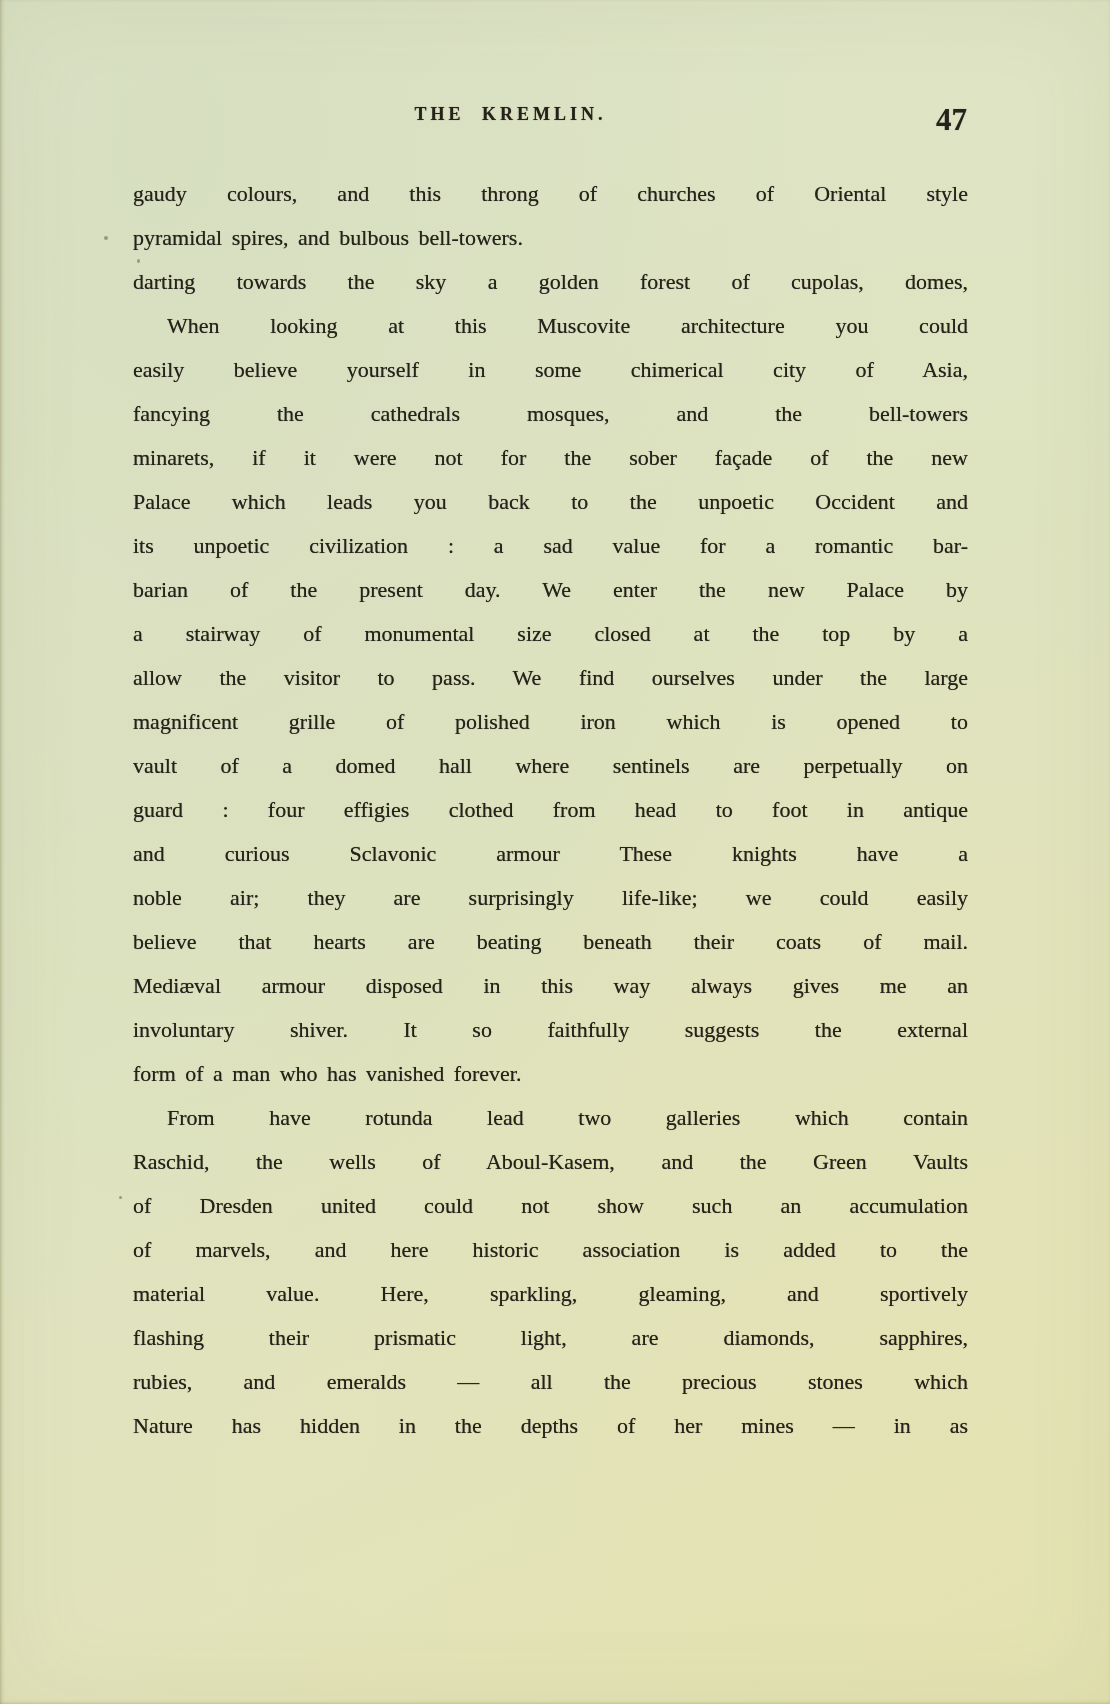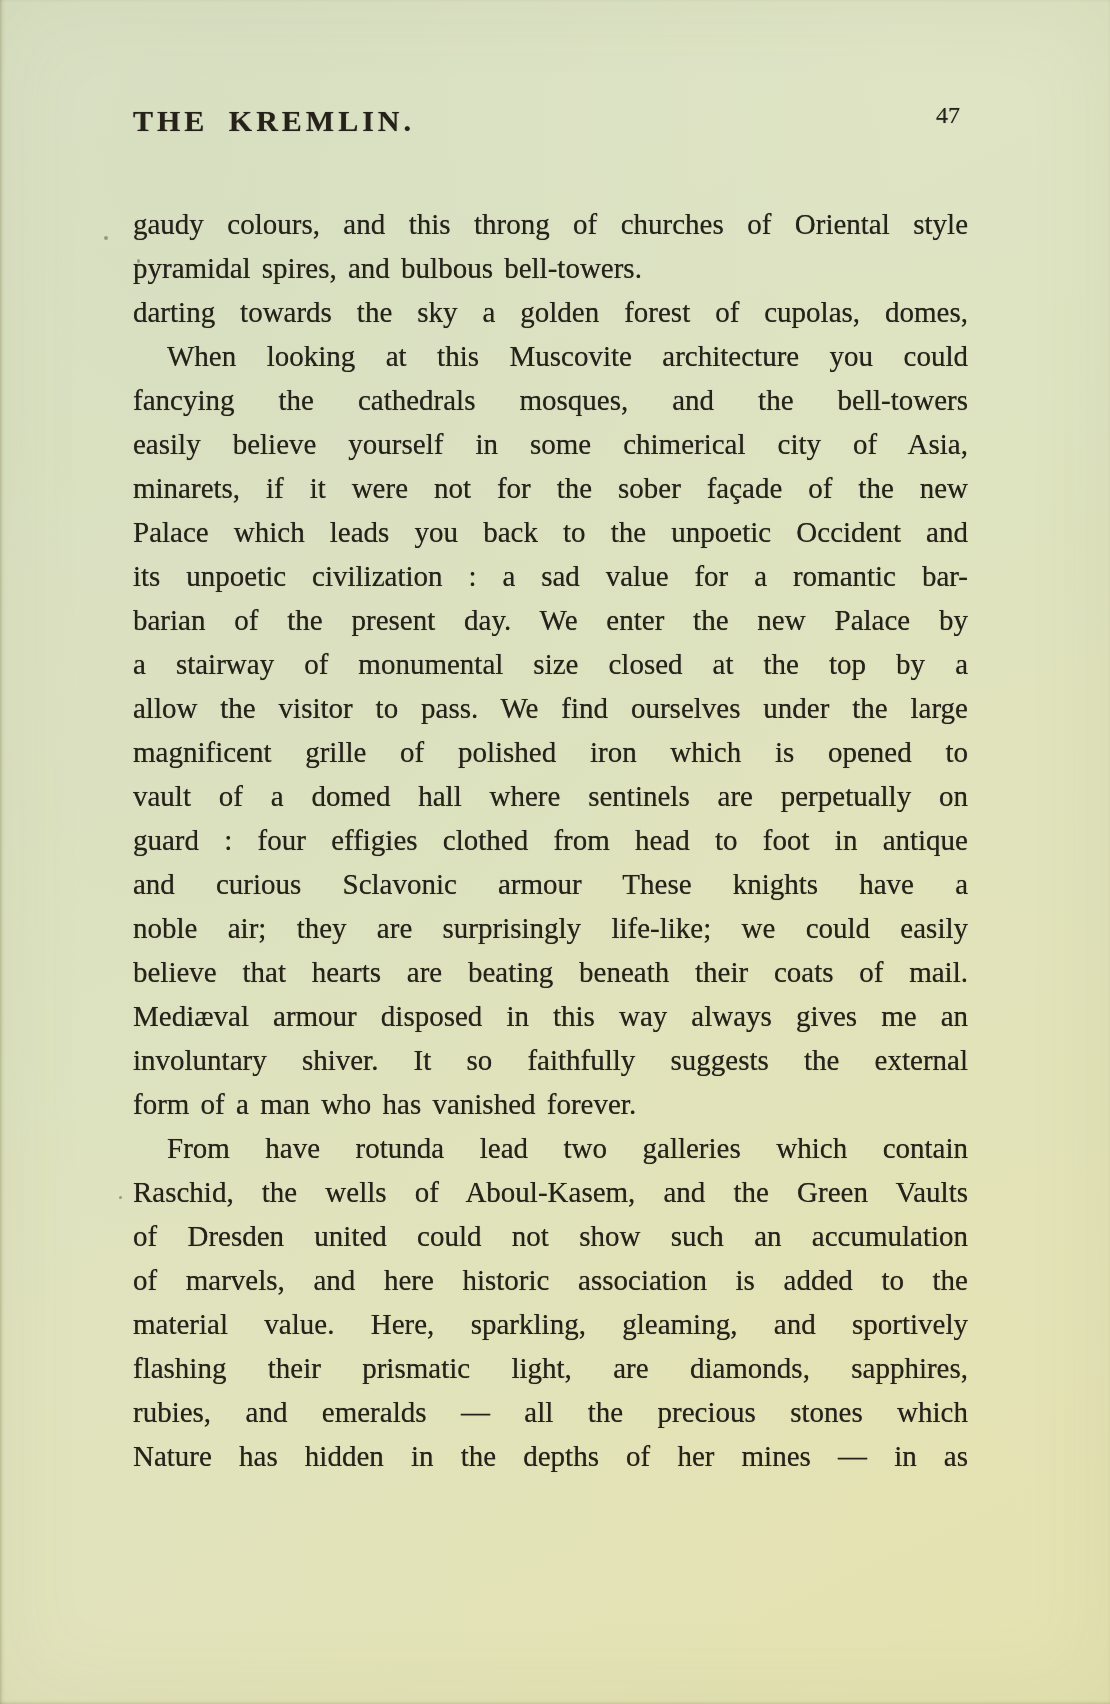--- a/index.html
+++ b/index.html
@@ -30,46 +30,46 @@
     position: absolute;
     top: 104px;
     left: 133px;
     width: 835px;
     height: 34px;
   }
   .running-title {
     position: absolute;
     left: 0;
     right: 80px;
-    font-size: 30px;
+    text-align: center;
+    font-size: 18px;
     font-weight: 700;
     letter-spacing: 4px;
     word-spacing: 9px;
     color: #262219;
     text-shadow: 0 0 1px rgba(38,34,25,0.55);
   }
   .folio {
     position: absolute;
-    right: 8px;
+    right: 1px;
     top: -2px;
-    font-size: 24px;
-    font-weight: 400;
+    font-size: 31px;
+    font-weight: 700;
     color: #26231b;
     text-shadow: 0 0 1px rgba(38,34,25,0.45);
   }
   .text-block {
     position: absolute;
     top: 172px;
     left: 133px;
     width: 835px;
-    font-size: 29px;
+    font-size: 22px;
     line-height: 44px;
     color: #25221a;
     text-shadow: 0 0 0.7px rgba(37,34,26,0.65);
-    margin-top: 30px;
   }
   .paragraph { margin: 0; }
   .line {
     text-align: justify;
     text-align-last: justify;
     height: 44px;
     overflow: visible;
   }
   .line.para-end {
     text-align-last: left;
@@ -98,22 +98,22 @@
   </div>
 
   <div class="text-block">
       <div class="paragraph">
         <div class="line">gaudy colours, and this throng of churches of Oriental style</div>
         <div class="line para-end">pyramidal spires, and bulbous bell-towers.</div>
         <div class="line">darting towards the sky a golden forest of cupolas, domes,</div>
       </div>
       <div class="paragraph">
         <div class="line indent">When looking at this Muscovite architecture you could</div>
+        <div class="line">easily believe yourself in some chimerical city of Asia,</div>
         <div class="line">fancying the cathedrals mosques, and the bell-towers</div>
-        <div class="line">easily believe yourself in some chimerical city of Asia,</div>
         <div class="line">minarets, if it were not for the sober façade of the new</div>
         <div class="line">Palace which leads you back to the unpoetic Occident and</div>
         <div class="line">its unpoetic civilization : a sad value for a romantic bar-</div>
         <div class="line">barian of the present day. We enter the new Palace by</div>
         <div class="line">a stairway of monumental size closed at the top by a</div>
         <div class="line">allow the visitor to pass. We find ourselves under the large</div>
         <div class="line">magnificent grille of polished iron which is opened to</div>
         <div class="line">vault of a domed hall where sentinels are perpetually on</div>
         <div class="line">guard : four effigies clothed from head to foot in antique</div>
         <div class="line">and curious Sclavonic armour These knights have a</div>

